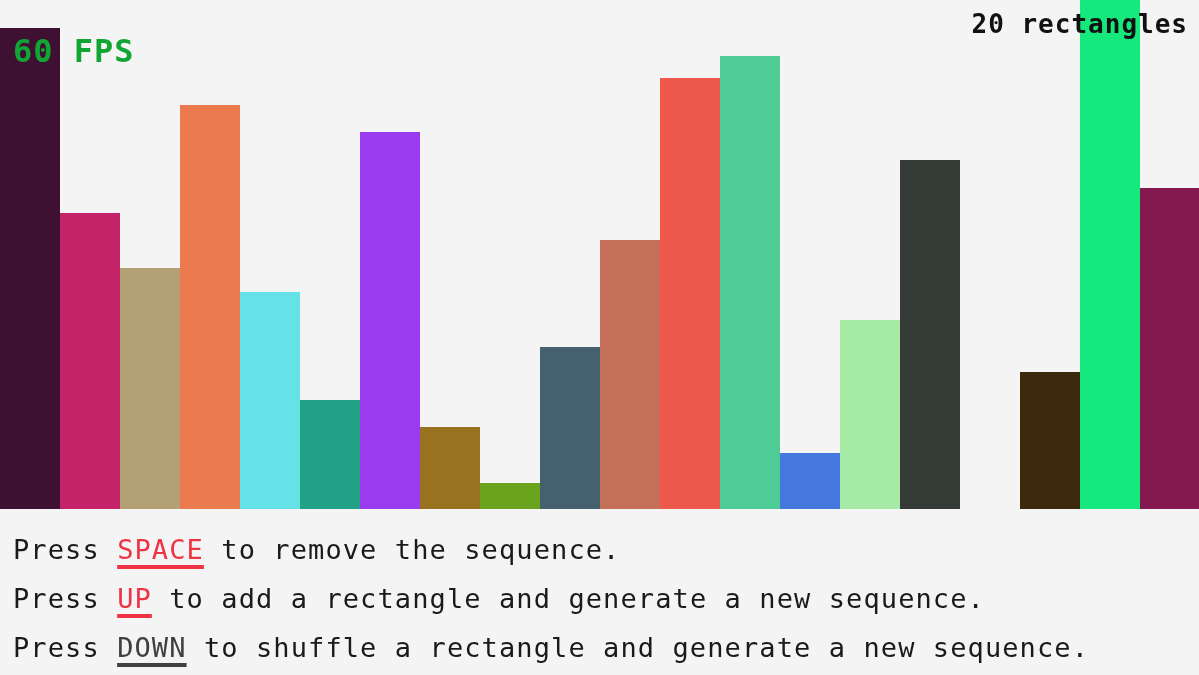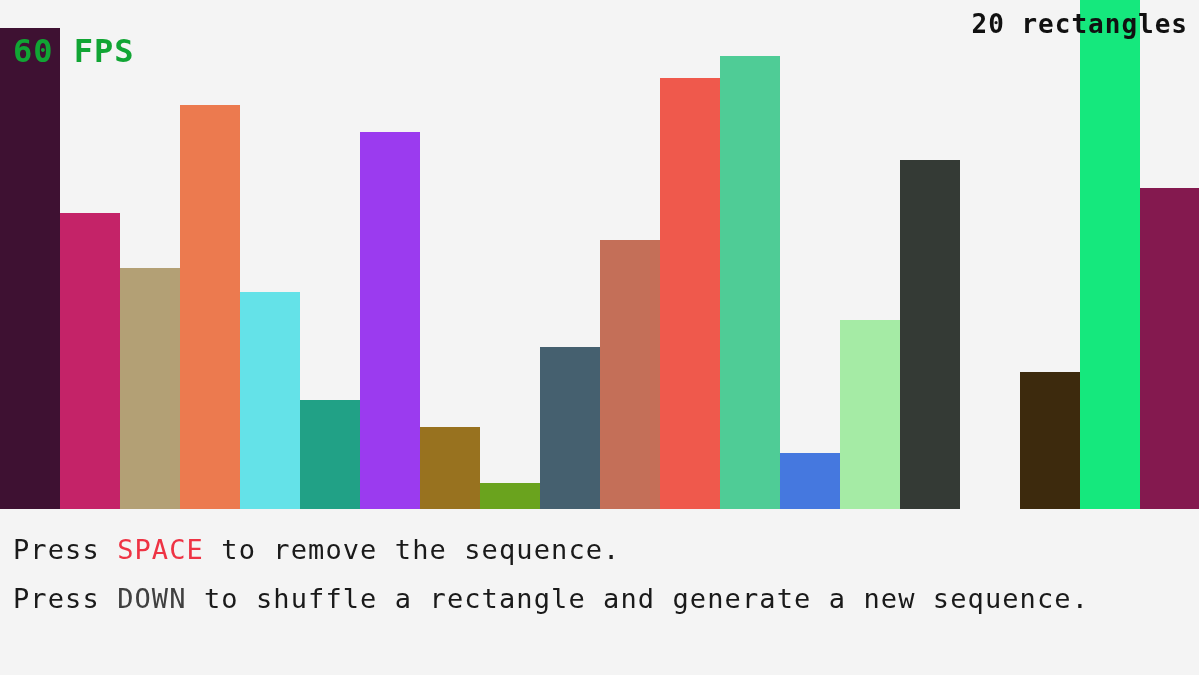--- a/index.html
+++ b/index.html
@@ -77,20 +77,21 @@
   .instruction-line {
     font-size:27px;
     line-height:49px;
     letter-spacing:1.1px;
     color:#1A1A1A;
     white-space:nowrap;
   }
 
   .key {
     color:#EE3344;
+    text-decoration:underline;
     text-decoration-thickness:4px;
     text-underline-offset:6px;
   }
 </style>
 </head>
 <body style="background: rgb(244, 244, 244);">
 
 <div id="app">
 
   <div id="chart-area" style="height: 509px; background: rgb(244, 244, 244);">
@@ -118,20 +119,23 @@
   <div id="fps-counter" style="color: rgb(17, 165, 52);">60 FPS</div>
 
   <div id="rect-count" style="color: rgb(17, 17, 17);">20 rectangles</div>
 
   <div id="instructions">
 
     <div class="instruction-line" style="color: rgb(26, 26, 26);">
       <span>Press </span><span class="key" style="color: rgb(238, 51, 68);">SPACE</span><span> to remove the sequence.</span>
     </div>
 
+    <div class="instruction-line" style="color: rgb(26, 26, 26);">
+      <span>Press </span><span class="key" style="color: rgb(238, 51, 68);">UP</span><span> to add a rectangle and generate a new sequence.</span>
+    </div>
 
     <div class="instruction-line" style="color: rgb(26, 26, 26);">
       <span>Press </span><span class="key" style="color: #404040;">DOWN</span><span> to shuffle a rectangle and generate a new sequence.</span>
     </div>
 
   </div>
 
 </div>
 
 </body></html>

